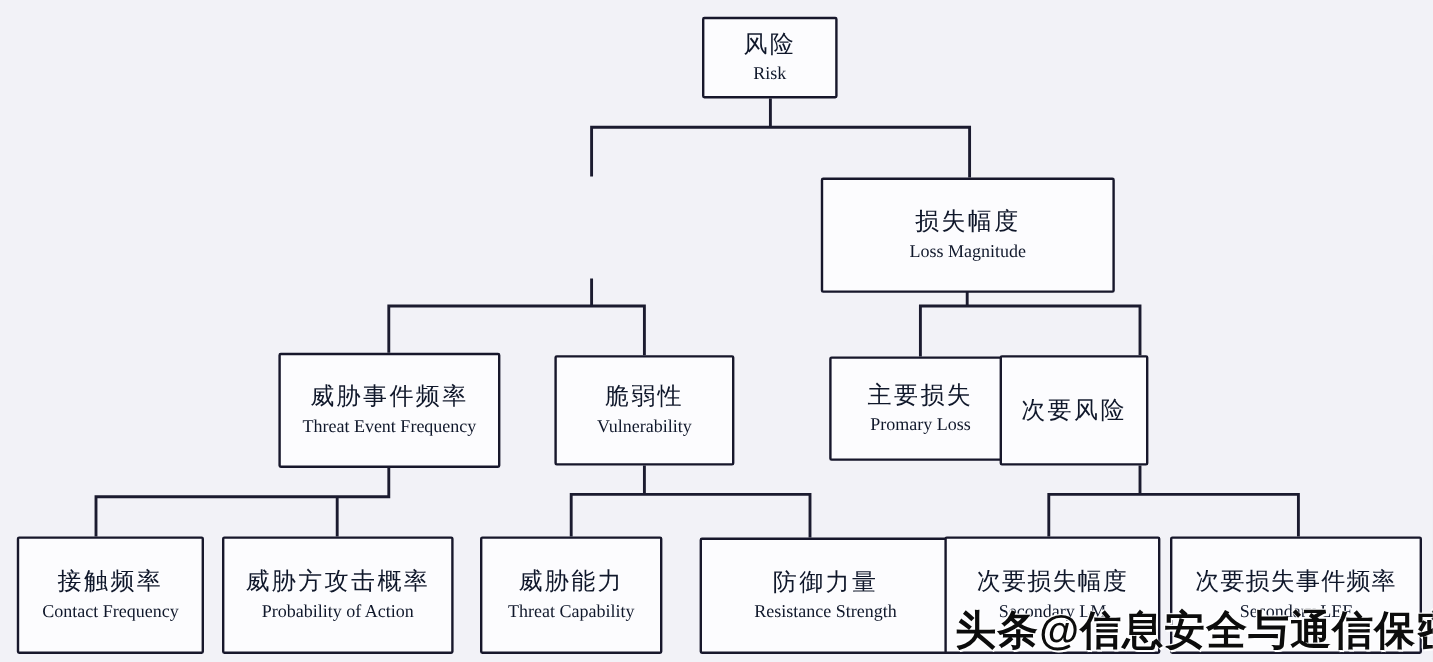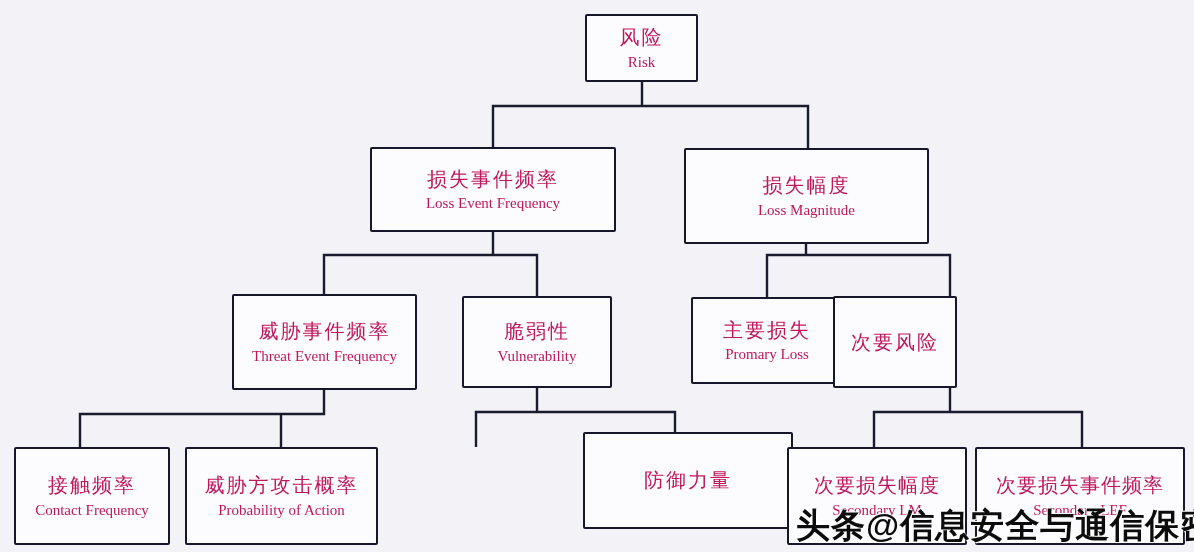--- a/index.html
+++ b/index.html
@@ -19,21 +19,21 @@
     left: 0; top: 0;
     width: 1194px;
     height: 552px;
   }
   .node {
     position: absolute;
     box-sizing: border-box;
     border: 2.5px solid #17172b;
     border-radius: 2px;
     background: #fcfcfe;
-    color: #be185d;
+    color: #0f172a;
     display: flex;
     flex-direction: column;
     align-items: center;
     justify-content: center;
     text-align: center;
     line-height: 1.42;
     padding: 2px 6px;
   }
   .node .zh {
     font-size: 20px;
@@ -77,24 +77,20 @@
 
       <path d="M950 388 L950 412 M874 447 L874 412 L1082 412 L1082 447"></path>
     </g>
   </svg>
 
   <div class="node" style="left:585px; top:14px; width:113px; height:68px">
     <div class="zh">风险</div>
     <div class="en">Risk</div>
   </div>
 
-  <div class="node" style="left:370px; top:147px; width:246px; height:85px">
-    <div class="zh">损失事件频率</div>
-    <div class="en">Loss Event Frequency</div>
-  </div>
 
   <div class="node" style="left:684px; top:148px; width:245px; height:96px">
     <div class="zh">损失幅度</div>
     <div class="en">Loss Magnitude</div>
   </div>
 
   <div class="node" style="left:232px; top:294px; width:185px; height:96px">
     <div class="zh">威胁事件频率</div>
     <div class="en">Threat Event Frequency</div>
   </div>
@@ -116,23 +112,28 @@
   <div class="node" style="left:14px; top:447px; width:156px; height:98px">
     <div class="zh">接触频率</div>
     <div class="en">Contact Frequency</div>
   </div>
 
   <div class="node" style="left:185px; top:447px; width:193px; height:98px">
     <div class="zh">威胁方攻击概率</div>
     <div class="en">Probability of Action</div>
   </div>
 
+  <div class="node" style="left:400px; top:447px; width:152px; height:98px">
+    <div class="zh">威胁能力</div>
+    <div class="en">Threat Capability</div>
+  </div>
 
-  <div class="node" style="left:583px; top:432px; width:210px; height:97px">
+  <div class="node" style="left:583px; top:448px; width:210px; height:97px">
     <div class="zh">防御力量</div>
+    <div class="en">Resistance Strength</div>
   </div>
 
   <div class="node" style="left:787px; top:447px; width:180px; height:98px">
     <div class="zh" style="letter-spacing:1px">次要损失幅度</div>
     <div class="en">Secondary LM</div>
   </div>
 
   <div class="node" style="left:975px; top:447px; width:210px; height:98px">
     <div class="zh" style="letter-spacing:1px">次要损失事件频率</div>
     <div class="en">Secondary LEF</div>

